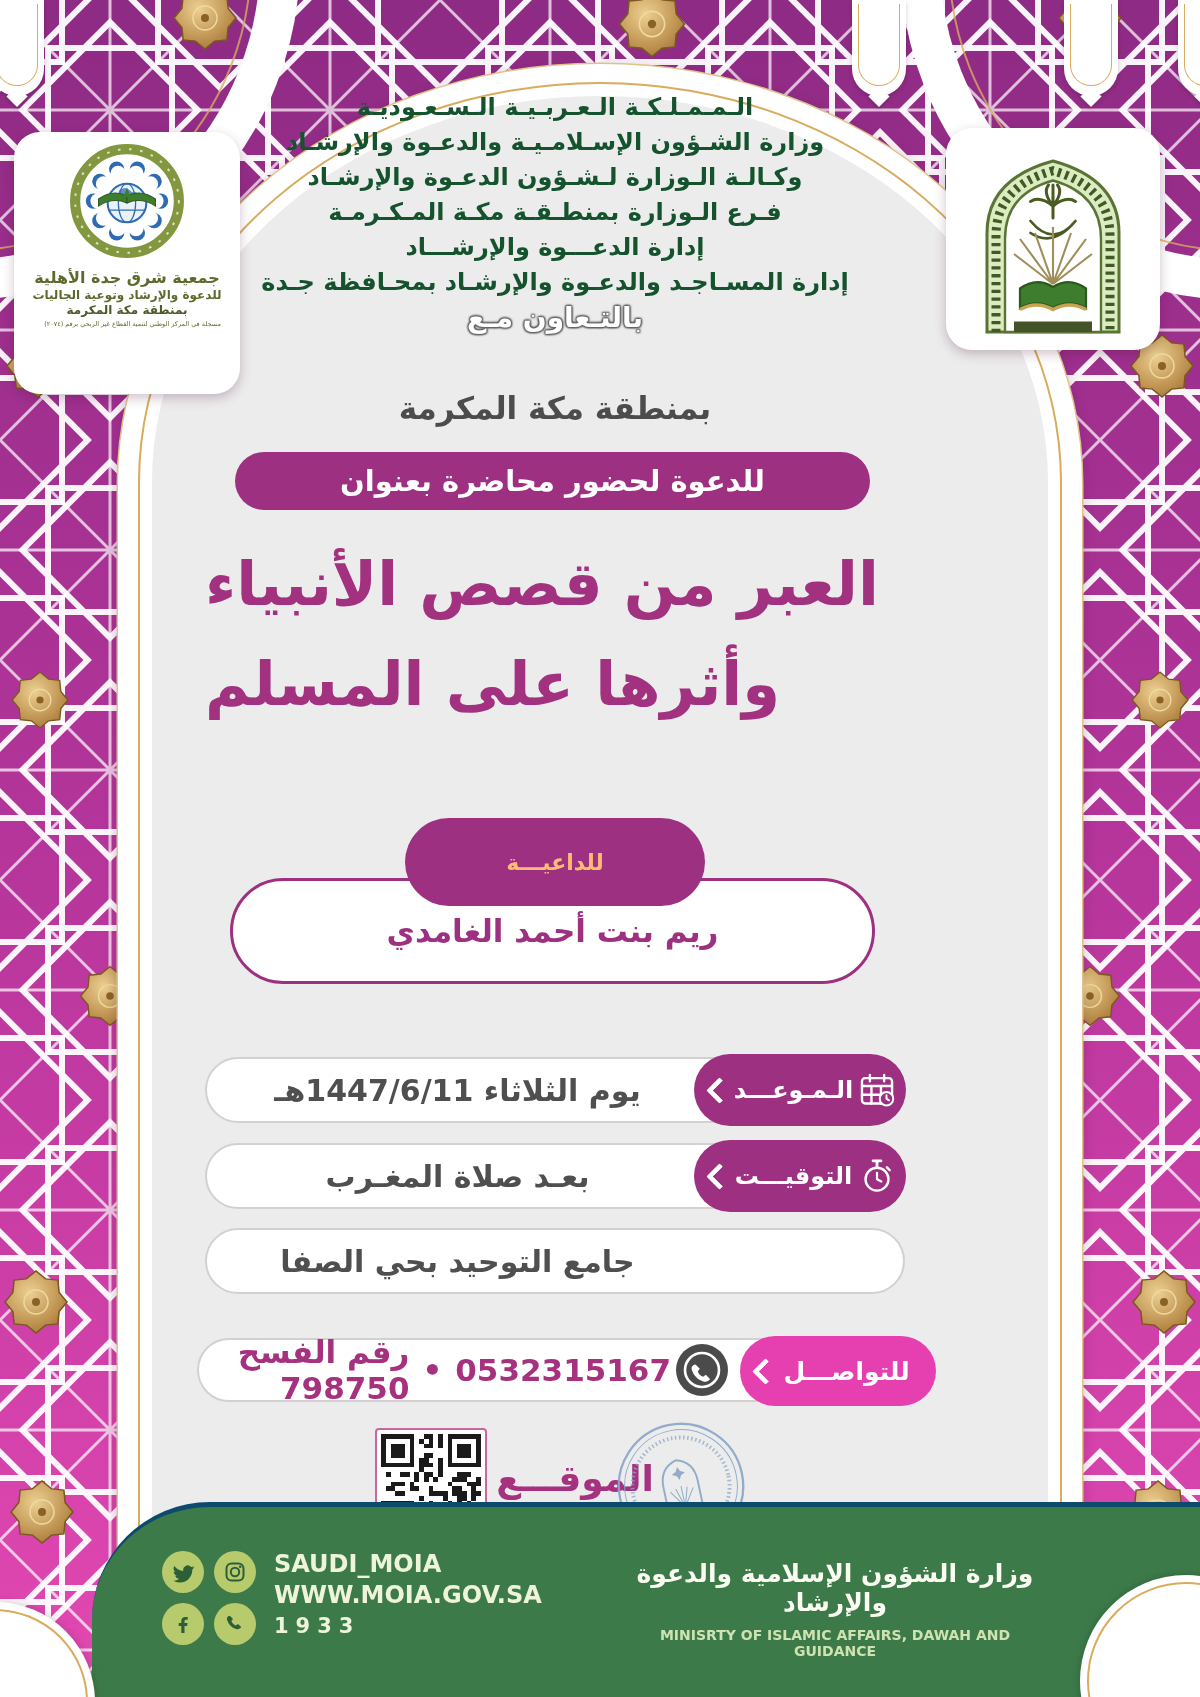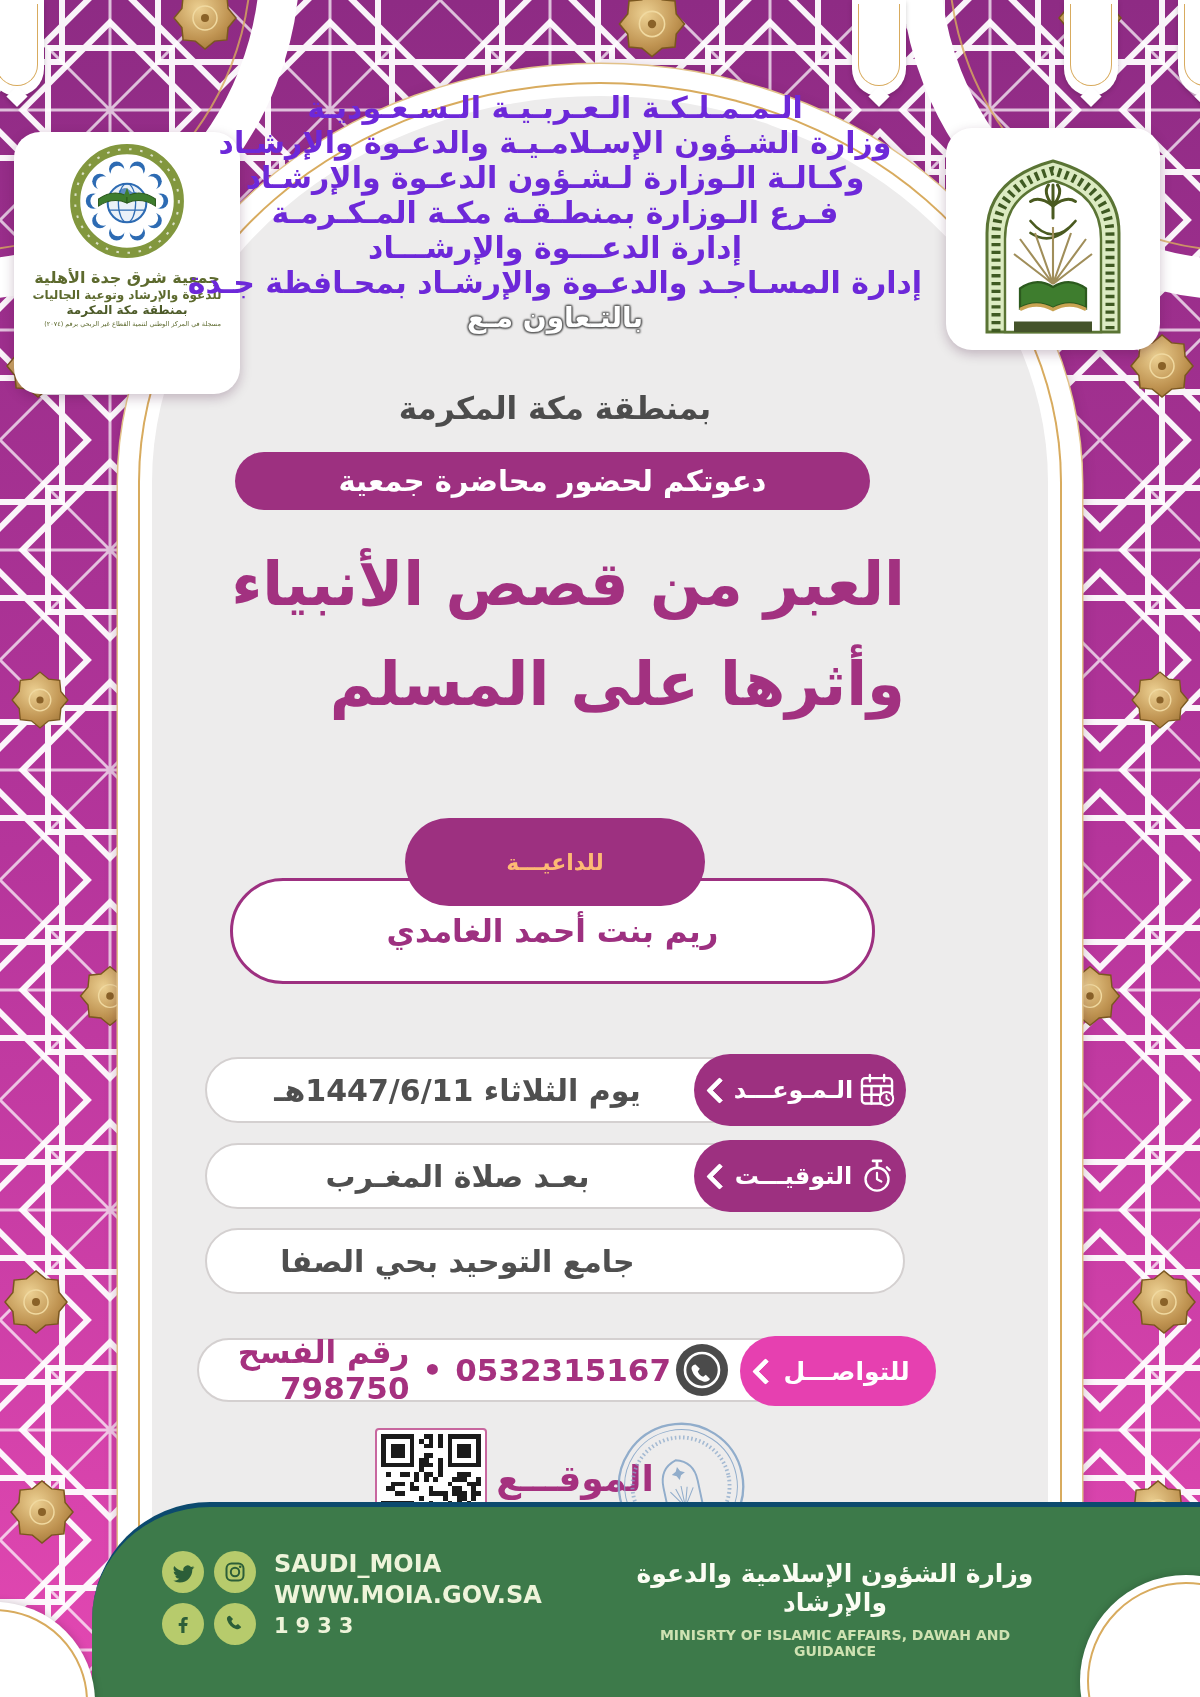--- a/index.html
+++ b/index.html
@@ -35,30 +35,30 @@
   .logo-card{position:absolute;background:#fff;border-radius:26px;z-index:3;box-shadow:0 4px 12px rgba(60,10,50,.25);}
   .assoc-card{left:14px;top:132px;width:226px;height:262px;text-align:center;padding-top:8px;box-sizing:border-box;}
   .assoc-line1{font-size:16px;font-weight:bold;color:#5d6a2e;margin-top:2px;}
   .assoc-line2{font-size:12px;font-weight:bold;color:#5d6a2e;margin-top:1px;}
   .assoc-line3{font-size:12px;font-weight:bold;color:#4c5a28;margin-top:1px;}
   .assoc-reg{font-size:6.5px;color:#5d6a2e;margin-top:3px;padding-left:11px;}
   .ministry-card{right:40px;top:128px;width:214px;height:222px;display:flex;align-items:center;justify-content:center;}
 
   
   .col{position:absolute;left:205px;top:0;width:700px;height:100%;z-index:4;direction:rtl;}
-  .org{position:absolute;top:90px;left:-45px;right:-45px;text-align:center;color:#6d28d9;
-       font-weight:bold;font-size:30px;line-height:35px;}
+  .org{position:absolute;top:90px;left:-45px;right:-45px;text-align:center;color:#14532d;
+       font-weight:bold;font-size:24px;line-height:35px;}
   .coop{position:absolute;top:301px;left:0;right:0;text-align:center;font-size:28px;font-weight:bold;color:#fff;
        text-shadow:0 0 2px #6c6c6c,0 0 2px #6c6c6c,1px 1px 2px #595959,-1px -1px 2px #595959,1px -1px 2px #595959,-1px 1px 2px #595959;}
   .callig1{position:absolute;top:336px;left:-60px;right:-60px;text-align:center;font-size:34px;font-weight:bold;
        color:#b6348f;white-space:nowrap;}
   .callig2{position:absolute;top:390px;left:0;right:0;text-align:center;font-size:31px;font-weight:bold;color:#4c4c4c;}
   .invite-badge{position:absolute;top:452px;left:30px;width:635px;height:58px;background:#9d3080;border-radius:29px;
        color:#fff;font-size:29px;font-weight:bold;display:flex;align-items:center;justify-content:center;}
-  .title{position:absolute;top:534px;left:0;right:0;text-align:right;color:#a23180;font-weight:bold;
+  .title{position:absolute;top:534px;left:0;right:0;text-align:left;color:#a23180;font-weight:bold;
        font-size:61px;line-height:100px;}
   .speaker-badge{position:absolute;top:818px;left:50%;transform:translateX(-50%);min-width:300px;height:88px;
        background:#9d3080;border-radius:44px;color:#fdba74;font-size:22px;font-weight:bold;display:flex;
        align-items:center;justify-content:center;padding:0 36px;box-sizing:border-box;z-index:2;}
   .name-pill{position:absolute;top:878px;left:25px;width:645px;height:106px;background:#fff;border:3px solid #9d3080;
        border-radius:53px;display:flex;align-items:center;justify-content:center;color:#9d3080;
        font-size:31px;font-weight:bold;box-sizing:border-box;}
 
   
   .row{position:absolute;left:0;width:700px;height:66px;background:#fff;border:2px solid #d4d0d0;border-radius:34px;
@@ -236,21 +236,21 @@
       <div>وزارة الشـؤون الإسـلامـيـة والدعـوة والإرشـاد</div>
       <div>وكـالـة الـوزارة لـشـؤون الدعـوة والإرشـاد</div>
       <div>فـرع الـوزارة بمنطـقـة مكـة المـكـرمـة</div>
       <div>إدارة الدعـــوة والإرشـــاد</div>
       <div>إدارة المسـاجـد والدعـوة والإرشـاد بمحـافظة جـدة</div>
     </div>
 
     <div class="coop">بالتـعاون مـع</div>
     <div class="callig2">بمنطقة مكة المكرمة</div>
 
-    <div class="invite-badge">دعوتكم لحضور محاضرة جمعية</div>
+    <div class="invite-badge">للدعوة لحضور محاضرة بعنوان</div>
 
     <div class="title">
       <div>العبر من قصص الأنبياء</div>
       <div>وأثرها على المسلم</div>
     </div>
 
     <div class="speaker-badge">للداعيـــة</div>
     <div class="name-pill">ريم بنت أحمد الغامدي</div>
 
     <div class="row row1">

